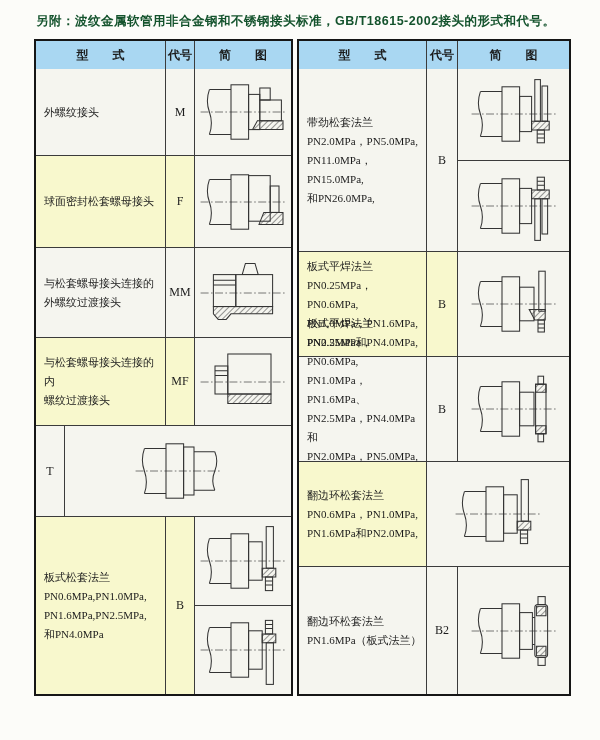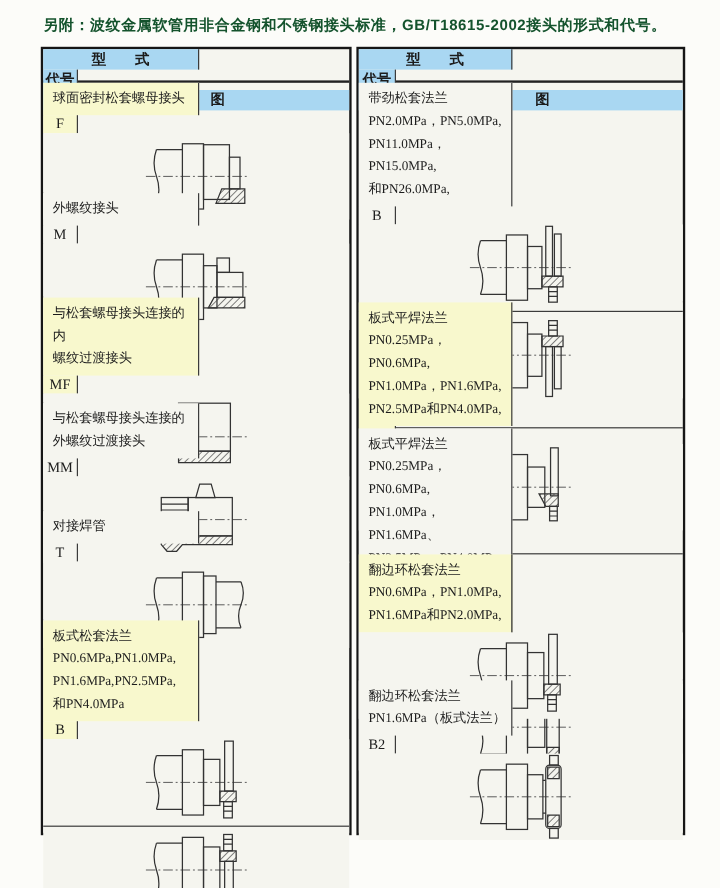--- a/index.html
+++ b/index.html
@@ -19,21 +19,21 @@
     color:#14532d;
   }
   .tbl {
     position:absolute; top:39px; height:657px;
     border:2px solid #161616;
     display:flex; flex-direction:column;
     background:#f5f5ef;
   }
   .tbl-left  { left:34px;  width:259px; }
   .tbl-right { left:297px; width:274px; }
-  .tr { display:flex; flex-direction:column; border-bottom:1px solid #3b3b3b; }
+  .tr { display:flex; flex-direction:row; border-bottom:1px solid #3b3b3b; }
   .tr:last-child { border-bottom:none; flex:1; }
   .tr.head { border-bottom:2px solid #222; }
   .td { border-right:1px solid #3b3b3b; display:flex; align-items:center; }
   .td:last-child { border-right:none; }
   .tbl-left  .type { width:130px; }
   .tbl-left  .code { width:29px; }
   .tbl-right .type { width:128px; }
   .tbl-right .code { width:31px; }
   .diag { flex:1; justify-content:center; background:#f5f5ef; }
   .type { padding:4px 4px 4px 8px; }
@@ -181,74 +181,71 @@
   <div class="doc-title">另附：波纹金属软管用非合金钢和不锈钢接头标准，GB/T18615-2002接头的形式和代号。</div>
 
   <div class="tbl tbl-left">
 
     <div class="tr head h28">
       <div class="td type">型　　式</div>
       <div class="td code">代号</div>
       <div class="td diag">简　　图</div>
     </div>
 
+    <div class="tr h87">
+      <div class="td type wht">
+          <span class="tx">外螺纹接头</span>
+        </div>
+      <div class="td code wht">M</div>
+      <div class="td diag">
+          <svg viewBox="0 0 110 90">
+            <use href="#fit-m"></use>
+          </svg>
+        </div>
+    </div>
+
     <div class="tr h92">
       <div class="td type ylw">
           <span class="tx">球面密封松套螺母接头</span>
         </div>
       <div class="td code ylw">F</div>
       <div class="td diag">
           <svg viewBox="0 0 110 90">
             <use href="#fit-f"></use>
           </svg>
         </div>
     </div>
 
-    <div class="tr h87">
-      <div class="td type wht">
-          <span class="tx">外螺纹接头</span>
-        </div>
-      <div class="td code wht">M</div>
-      <div class="td diag">
-          <svg viewBox="0 0 110 90">
-            <use href="#fit-m"></use>
+    <div class="tr h90">
+      <div class="td type wht">
+          <span class="tx">与松套螺母接头连接的
+外螺纹过渡接头</span>
+        </div>
+      <div class="td code wht">MM</div>
+      <div class="td diag">
+          <svg viewBox="0 0 110 90">
+            <use href="#fit-mm"></use>
           </svg>
         </div>
     </div>
 
     <div class="tr h88">
       <div class="td type ylw">
           <span class="tx">与松套螺母接头连接的内
 螺纹过渡接头</span>
         </div>
       <div class="td code ylw">MF</div>
       <div class="td diag">
           <svg viewBox="0 0 110 90">
             <use href="#fit-mf"></use>
           </svg>
         </div>
     </div>
 
-    <div class="tr h90">
-      <div class="td type wht">
-          <span class="tx">与松套螺母接头连接的
-外螺纹过渡接头</span>
-        </div>
-      <div class="td code wht">MM</div>
-      <div class="td diag">
-          <svg viewBox="0 0 110 90">
-            <use href="#fit-mm"></use>
-          </svg>
-        </div>
-    </div>
-
     <div class="tr h91">
-      <div class="td type wht">
-          <span class="tx">对接焊管</span>
-        </div>
       <div class="td code wht">T</div>
       <div class="td diag">
           <svg viewBox="0 0 110 90">
             <use href="#fit-t"></use>
           </svg>
         </div>
     </div>
 
     <div class="tr">
       <div class="td type ylw">

